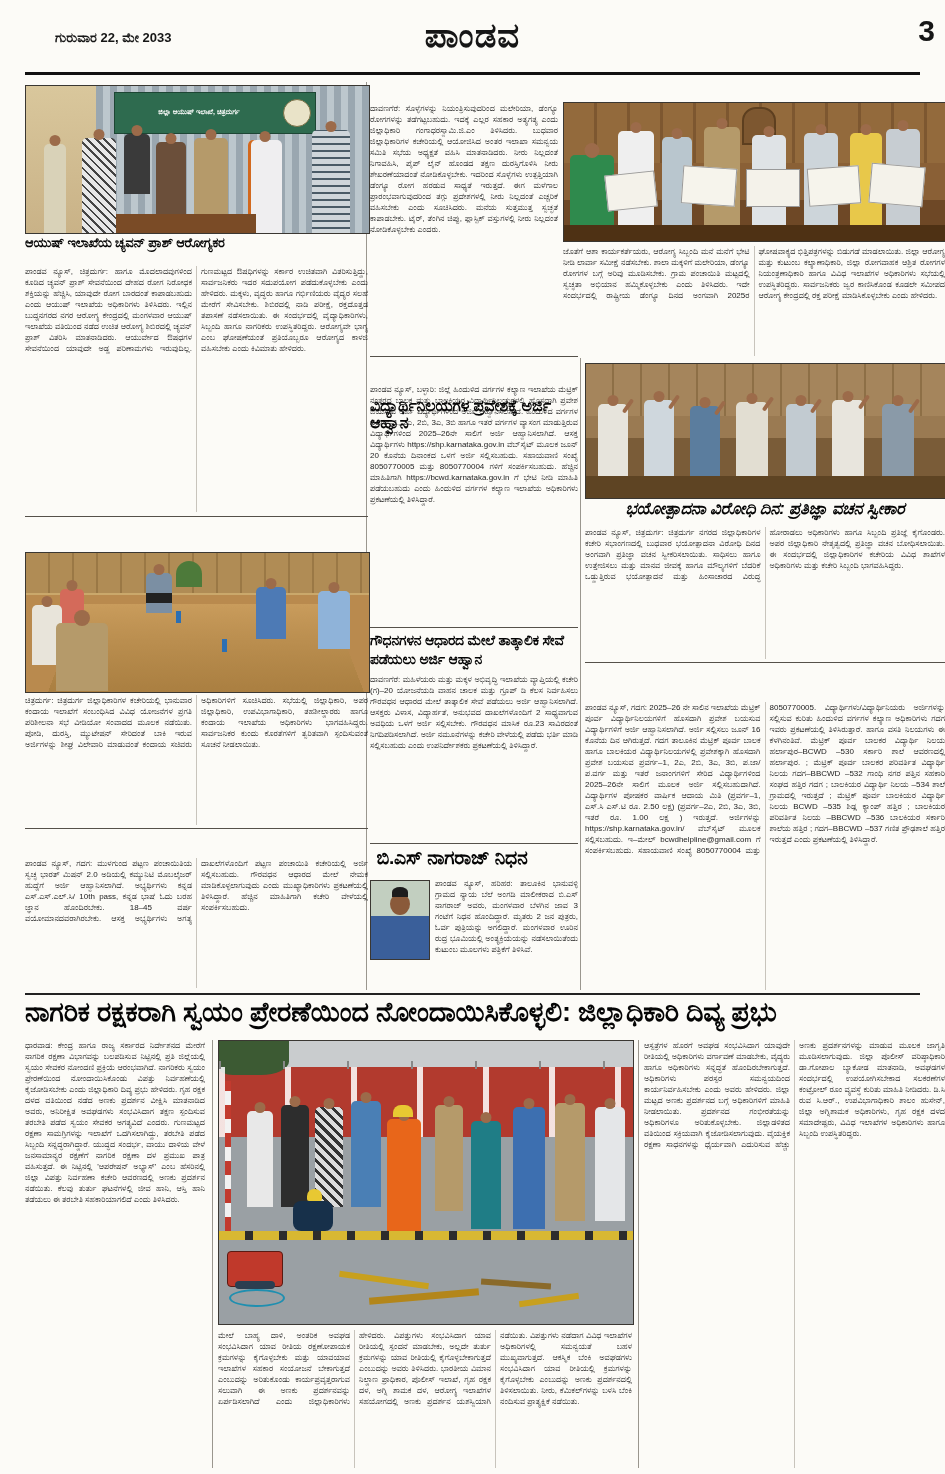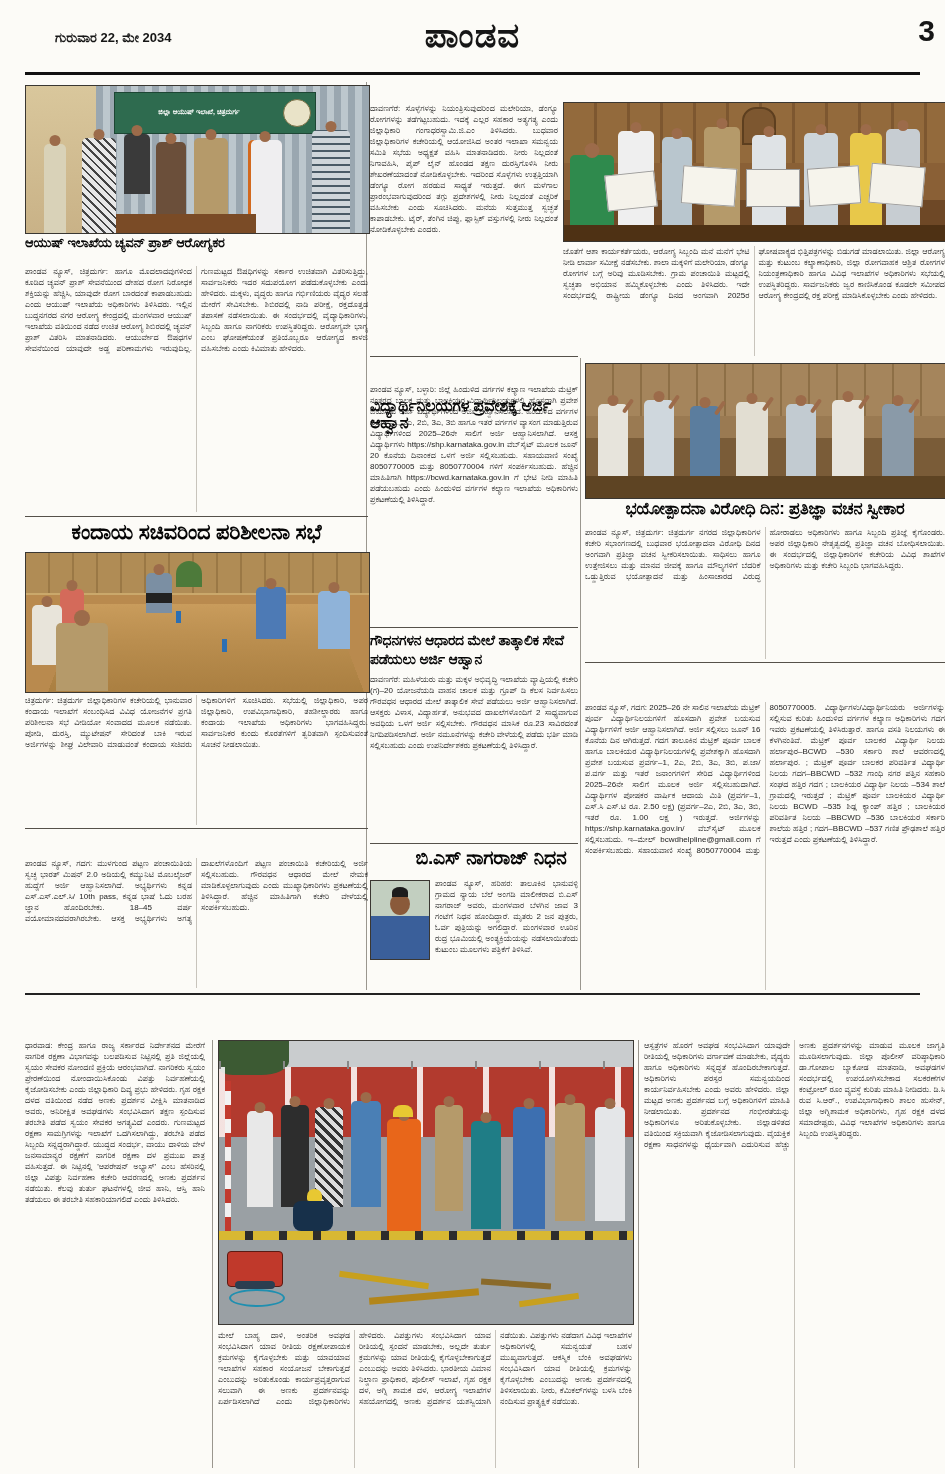--- a/index.html
+++ b/index.html
@@ -19,21 +19,21 @@
         width:11px;height:11px;border-radius:50%;display:block;background:#9c6b4a;}
   .arm{position:absolute;width:4px;height:16px;border-radius:2px;}
   .masthead{font-weight:800;letter-spacing:1px;}
   .bannertxt{position:absolute;color:#fff;font-size:7px;line-height:9px;text-align:center;font-weight:700;}
 </style>
 </head>
 <body>
 
 <div id="page">
 
-  <div class="abs" style="left:55px;top:30px;font-size:13px;font-weight:700;">ಗುರುವಾರ 22, ಮೇ 2034</div>
+  <div class="abs" style="left:55px;top:30px;font-size:13px;font-weight:700;">ಗುರುವಾರ 22, ಮೇ 2033</div>
   <div class="abs masthead" style="left:0;top:16px;width:945px;text-align:center;font-size:34px;">ಪಾಂಡವ</div>
   <div class="abs" style="left:895px;top:14px;width:40px;text-align:right;font-size:30px;font-weight:800;">3</div>
   <div class="abs thick" style="left:25px;top:72px;width:895px;"></div>
 
   <div class="abs vrule" style="left:366px;top:82px;height:908px;"></div>
   <div class="abs vrule" style="left:580px;top:358px;height:632px;"></div>
   <div class="abs hrule" style="left:25px;top:993px;width:895px;height:2px;background:#222;"></div>
   <div class="abs vrule" style="left:212px;top:1040px;height:428px;"></div>
   <div class="abs vrule" style="left:638px;top:1040px;height:428px;"></div>
 
@@ -65,21 +65,20 @@
     <i class="pr" style="left:286px;top:44px;width:38px;height:104px;background:repeating-linear-gradient(0deg,#cfd6da 0 5px,#4a5b66 5px 7px);">
         <b></b>
       </i>
     <div class="abs" style="left:90px;top:128px;width:140px;height:19px;background:#7a4b26;"></div>
   </div>
 
   <div class="abs hd" style="left:25px;top:236px;width:343px;font-size:13px;">ಆಯುಷ್ ಇಲಾಖೆಯ ಚ್ಯವನ್ ಪ್ರಾಶ್ ಆರೋಗ್ಯಕರ</div>
   <div class="abs bt cols2" style="left:25px;top:266px;width:343px;height:246px;">ಪಾಂಡವ ನ್ಯೂಸ್, ಚಿತ್ರದುರ್ಗ: ಹಾಗೂ ಮೊದಲಾದವುಗಳಿಂದ ಕೂಡಿದ ಚ್ಯವನ್ ಪ್ರಾಶ್ ಸೇವನೆಯಿಂದ ದೇಹದ ರೋಗ ನಿರೋಧಕ ಶಕ್ತಿಯನ್ನು ಹೆಚ್ಚಿಸಿ, ಯಾವುದೇ ರೋಗ ಬಾರದಂತೆ ಕಾಪಾಡಬಹುದು ಎಂದು ಆಯುಷ್ ಇಲಾಖೆಯ ಅಧಿಕಾರಿಗಳು ತಿಳಿಸಿದರು. ಇಲ್ಲಿನ ಬುದ್ದನಗರದ ನಗರ ಆರೋಗ್ಯ ಕೇಂದ್ರದಲ್ಲಿ ಮಂಗಳವಾರ ಆಯುಷ್ ಇಲಾಖೆಯ ವತಿಯಿಂದ ನಡೆದ ಉಚಿತ ಆರೋಗ್ಯ ಶಿಬಿರದಲ್ಲಿ ಚ್ಯವನ್ ಪ್ರಾಶ್ ವಿತರಿಸಿ ಮಾತನಾಡಿದರು. ಆಯುರ್ವೇದ ಔಷಧಗಳ ಸೇವನೆಯಿಂದ ಯಾವುದೇ ಅಡ್ಡ ಪರಿಣಾಮಗಳು ಇರುವುದಿಲ್ಲ. ಗುಣಮಟ್ಟದ ಔಷಧಿಗಳನ್ನು ಸರ್ಕಾರ ಉಚಿತವಾಗಿ ವಿತರಿಸುತ್ತಿದ್ದು, ಸಾರ್ವಜನಿಕರು ಇದರ ಸದುಪಯೋಗ ಪಡೆದುಕೊಳ್ಳಬೇಕು ಎಂದು ಹೇಳಿದರು. ಮಕ್ಕಳು, ವೃದ್ಧರು ಹಾಗೂ ಗರ್ಭಿಣಿಯರು ವೈದ್ಯರ ಸಲಹೆ ಮೇರೆಗೆ ಸೇವಿಸಬೇಕು. ಶಿಬಿರದಲ್ಲಿ ನಾಡಿ ಪರೀಕ್ಷೆ, ರಕ್ತದೊತ್ತಡ ತಪಾಸಣೆ ನಡೆಸಲಾಯಿತು. ಈ ಸಂದರ್ಭದಲ್ಲಿ ವೈದ್ಯಾಧಿಕಾರಿಗಳು, ಸಿಬ್ಬಂದಿ ಹಾಗೂ ನಾಗರಿಕರು ಉಪಸ್ಥಿತರಿದ್ದರು. ಆರೋಗ್ಯವೇ ಭಾಗ್ಯ ಎಂಬ ಘೋಷಣೆಯಂತೆ ಪ್ರತಿಯೊಬ್ಬರೂ ಆರೋಗ್ಯದ ಕಾಳಜಿ ವಹಿಸಬೇಕು ಎಂದು ಕಿವಿಮಾತು ಹೇಳಿದರು.</div>
 
   <div class="abs hrule" style="left:25px;top:516px;width:343px;"></div>
-  <div class="abs hd" style="left:25px;top:521px;width:343px;font-size:21px;text-align:center;">ಕಂದಾಯ ಸಚಿವರಿಂದ ಪರಿಶೀಲನಾ ಸಭೆ</div>
 
   <div class="photo" style="left:25px;top:552px;width:343px;height:139px;
        background:linear-gradient(180deg,#caa86b 0 42px,#b98a4e 42px 100%);">
     <div class="abs" style="left:0;top:0;width:343px;height:40px;background:repeating-linear-gradient(90deg,#b08c55 0 22px,#9a7845 22px 24px);"></div>
     <div class="abs" style="left:150px;top:8px;width:26px;height:26px;background:#4d7a3a;border-radius:50% 50% 0 0;"></div>
     <div class="abs" style="left:40px;top:44px;width:280px;height:95px;background:linear-gradient(180deg,#c99c5c,#a97e40);transform:perspective(120px) rotateX(18deg);"></div>
     <i class="pr" style="left:120px;top:20px;width:26px;height:40px;background:#7b8fa3;">
         <b></b>
       </i>
     <i class="pr" style="left:34px;top:36px;width:24px;height:44px;background:#d46a5a;">
@@ -148,21 +147,21 @@
 
   <div class="abs hrule" style="left:370px;top:356px;width:208px;"></div>
   <div class="abs hd" style="left:370px;top:372px;width:208px;font-size:16px;margin-top:25px;">ವಿದ್ಯಾರ್ಥಿನಿಲಯಗಳ ಪ್ರವೇಶಕ್ಕೆ ಅರ್ಜಿ ಆಹ್ವಾನ</div>
   <div class="abs bt" style="left:370px;top:384px;width:208px;height:240px;">ಪಾಂಡವ ನ್ಯೂಸ್, ಬಳ್ಳಾರಿ: ಜಿಲ್ಲೆ ಹಿಂದುಳಿದ ವರ್ಗಗಳ ಕಲ್ಯಾಣ ಇಲಾಖೆಯ ಮೆಟ್ರಿಕ್ ನಂತರದ ಬಾಲಕ ಮತ್ತು ಬಾಲಕಿಯರ ವಿದ್ಯಾರ್ಥಿನಿಲಯಗಳಲ್ಲಿ ಹೊಸದಾಗಿ ಪ್ರವೇಶ ಬಯಸುವ ಅರ್ಹ ವಿದ್ಯಾರ್ಥಿಗಳಿಂದ ಅರ್ಜಿ ಆಹ್ವಾನಿಸಲಾಗಿದೆ. ಹಿಂದುಳಿದ ವರ್ಗಗಳ ಪ್ರವರ್ಗ–1, 2ಎ, 2ಬಿ, 3ಎ, 3ಬಿ ಹಾಗೂ ಇತರೆ ವರ್ಗಗಳ ವ್ಯಾಸಂಗ ಮಾಡುತ್ತಿರುವ ವಿದ್ಯಾರ್ಥಿಗಳಿಂದ 2025–26ನೇ ಸಾಲಿಗೆ ಅರ್ಜಿ ಆಹ್ವಾನಿಸಲಾಗಿದೆ. ಆಸಕ್ತ ವಿದ್ಯಾರ್ಥಿಗಳು https://shp.karnataka.gov.in ವೆಬ್‌ಸೈಟ್ ಮೂಲಕ ಜೂನ್ 20 ಕೊನೆಯ ದಿನಾಂಕದ ಒಳಗೆ ಅರ್ಜಿ ಸಲ್ಲಿಸಬಹುದು. ಸಹಾಯವಾಣಿ ಸಂಖ್ಯೆ 8050770005 ಮತ್ತು 8050770004 ಗಳಿಗೆ ಸಂಪರ್ಕಿಸಬಹುದು. ಹೆಚ್ಚಿನ ಮಾಹಿತಿಗಾಗಿ https://bcwd.karnataka.gov.in ಗೆ ಭೇಟಿ ನೀಡಿ ಮಾಹಿತಿ ಪಡೆಯಬಹುದು ಎಂದು ಹಿಂದುಳಿದ ವರ್ಗಗಳ ಕಲ್ಯಾಣ ಇಲಾಖೆಯ ಅಧಿಕಾರಿಗಳು ಪ್ರಕಟಣೆಯಲ್ಲಿ ತಿಳಿಸಿದ್ದಾರೆ.</div>
 
   <div class="abs hrule" style="left:370px;top:627px;width:208px;"></div>
   <div class="abs hd" style="left:370px;top:631px;width:208px;font-size:14px;line-height:19px;">ಗೌಧನಗಳನ ಆಧಾರದ ಮೇಲೆ ತಾತ್ಕಾಲಿಕ ಸೇವೆ ಪಡೆಯಲು ಅರ್ಜಿ ಆಹ್ವಾನ</div>
   <div class="abs bt" style="left:370px;top:674px;width:208px;height:166px;">ದಾವಣಗೆರೆ: ಮಹಿಳೆಯರು ಮತ್ತು ಮಕ್ಕಳ ಅಭಿವೃದ್ಧಿ ಇಲಾಖೆಯ ವ್ಯಾಪ್ತಿಯಲ್ಲಿ ಕಚೇರಿ (ಗ)–20 ಯೋಜನೆಯಡಿ ವಾಹನ ಚಾಲಕ ಮತ್ತು ಗ್ರೂಪ್ ಡಿ ಕೆಲಸ ನಿರ್ವಹಿಸಲು ಗೌರವಧನ ಆಧಾರದ ಮೇಲೆ ತಾತ್ಕಾಲಿಕ ಸೇವೆ ಪಡೆಯಲು ಅರ್ಜಿ ಆಹ್ವಾನಿಸಲಾಗಿದೆ. ಆಸಕ್ತರು ವಿಳಾಸ, ವಿದ್ಯಾರ್ಹತೆ, ಅನುಭವದ ದಾಖಲೆಗಳೊಂದಿಗೆ 2 ಸಾಧ್ಯವಾಗುವ ಅವಧಿಯ ಒಳಗೆ ಅರ್ಜಿ ಸಲ್ಲಿಸಬೇಕು. ಗೌರವಧನ ಮಾಸಿಕ ರೂ.23 ಸಾವಿರದಂತೆ ನಿಗದಿಪಡಿಸಲಾಗಿದೆ. ಅರ್ಜಿ ನಮೂನೆಗಳನ್ನು ಕಚೇರಿ ವೇಳೆಯಲ್ಲಿ ಪಡೆದು ಭರ್ತಿ ಮಾಡಿ ಸಲ್ಲಿಸಬಹುದು ಎಂದು ಉಪನಿರ್ದೇಶಕರು ಪ್ರಕಟಣೆಯಲ್ಲಿ ತಿಳಿಸಿದ್ದಾರೆ.</div>
 
   <div class="abs hrule" style="left:370px;top:843px;width:208px;"></div>
-  <div class="abs hd" style="left:387px;top:848px;width:208px;font-size:19px;text-align:center;">ಬಿ.ಎಸ್ ನಾಗರಾಜ್ ನಿಧನ</div>
+  <div class="abs hd" style="left:348px;top:848px;width:208px;font-size:19px;text-align:center;">ಬಿ.ಎಸ್ ನಾಗರಾಜ್ ನಿಧನ</div>
   <div class="abs" style="left:370px;top:878px;width:208px;height:112px;overflow:hidden;">
     <div class="photo" style="position:relative;float:left;left:0;top:2px;width:58px;height:78px;margin:0 5px 2px 0;
          background:linear-gradient(180deg,#c2cfc0 0 45%,#3a5f9a 45% 100%);">
       <span class="abs" style="left:19px;top:12px;width:20px;height:22px;border-radius:50%;background:#8a5a3a;"></span>
       <span class="abs" style="left:21px;top:6px;width:16px;height:10px;border-radius:50% 50% 0 0;background:#1c1c1c;"></span>
     </div>
     <div class="bt" style="height:112px;">ಪಾಂಡವ ನ್ಯೂಸ್, ಹರಿಹರ: ತಾಲೂಕಿನ ಭಾನುವಳ್ಳಿ ಗ್ರಾಮದ ನ್ಯಾಯ ಬೆಲೆ ಅಂಗಡಿ ಮಾಲೀಕರಾದ ಬಿ.ಎಸ್ ನಾಗರಾಜ್ ಅವರು, ಮಂಗಳವಾರ ಬೆಳಗಿನ ಜಾವ 3 ಗಂಟೆಗೆ ನಿಧನ ಹೊಂದಿದ್ದಾರೆ. ಮೃತರು 2 ಜನ ಪುತ್ರರು, ಓರ್ವ ಪುತ್ರಿಯನ್ನು ಅಗಲಿದ್ದಾರೆ. ಮಂಗಳವಾರ ಊರಿನ ರುದ್ರ ಭೂಮಿಯಲ್ಲಿ ಅಂತ್ಯಕ್ರಿಯೆಯನ್ನು ನಡೆಸಲಾಯಿತೆಂದು ಕುಟುಂಬ ಮೂಲಗಳು ಪತ್ರಿಕೆಗೆ ತಿಳಿಸಿವೆ.</div>
   </div>
 
   <div class="photo" style="left:585px;top:363px;width:360px;height:134px;
@@ -192,26 +191,27 @@
         <b></b>
         <span class="arm" style="left:30px;top:-6px;background:#9c6b4a;transform:rotate(35deg);"></span>
       </i>
     <i class="pr" style="left:296px;top:40px;width:32px;height:90px;background:#8a9aa8;">
         <b></b>
         <span class="arm" style="left:30px;top:-6px;background:#9c6b4a;transform:rotate(35deg);"></span>
       </i>
     <div class="abs" style="left:0;top:112px;width:360px;height:22px;background:#5e4423;"></div>
   </div>
 
-  <div class="abs hd" style="left:585px;top:500px;width:360px;font-size:16.5px;text-align:center;">ಭಯೋತ್ಪಾದನಾ ವಿರೋಧಿ ದಿನ: ಪ್ರತಿಜ್ಞಾ ವಚನ ಸ್ವೀಕಾರ</div>
+  <div class="abs hd" style="left:585px;top:500px;width:360px;font-size:16.5px;text-align:center;font-style:italic;">ಭಯೋತ್ಪಾದನಾ ವಿರೋಧಿ ದಿನ: ಪ್ರತಿಜ್ಞಾ ವಚನ ಸ್ವೀಕಾರ</div>
   <div class="abs bt cols2" style="left:585px;top:527px;width:360px;height:132px;">ಪಾಂಡವ ನ್ಯೂಸ್, ಚಿತ್ರದುರ್ಗ: ಚಿತ್ರದುರ್ಗ ನಗರದ ಜಿಲ್ಲಾಧಿಕಾರಿಗಳ ಕಚೇರಿ ಸಭಾಂಗಣದಲ್ಲಿ ಬುಧವಾರ ಭಯೋತ್ಪಾದನಾ ವಿರೋಧಿ ದಿನದ ಅಂಗವಾಗಿ ಪ್ರತಿಜ್ಞಾ ವಚನ ಸ್ವೀಕರಿಸಲಾಯಿತು. ಸಾಧಿಸಲು ಹಾಗೂ ಉತ್ತೇಜಿಸಲು ಮತ್ತು ಮಾನವ ಜೀವಕ್ಕೆ ಹಾಗೂ ಮೌಲ್ಯಗಳಿಗೆ ಬೆದರಿಕೆ ಒಡ್ಡುತ್ತಿರುವ ಭಯೋತ್ಪಾದನೆ ಮತ್ತು ಹಿಂಸಾಚಾರದ ವಿರುದ್ಧ ಹೋರಾಡಲು ಅಧಿಕಾರಿಗಳು ಹಾಗೂ ಸಿಬ್ಬಂದಿ ಪ್ರತಿಜ್ಞೆ ಕೈಗೊಂಡರು. ಅಪರ ಜಿಲ್ಲಾಧಿಕಾರಿ ನೇತೃತ್ವದಲ್ಲಿ ಪ್ರತಿಜ್ಞಾ ವಚನ ಬೋಧಿಸಲಾಯಿತು. ಈ ಸಂದರ್ಭದಲ್ಲಿ ಜಿಲ್ಲಾಧಿಕಾರಿಗಳ ಕಚೇರಿಯ ವಿವಿಧ ಶಾಖೆಗಳ ಅಧಿಕಾರಿಗಳು ಮತ್ತು ಕಚೇರಿ ಸಿಬ್ಬಂದಿ ಭಾಗವಹಿಸಿದ್ದರು.</div>
 
   <div class="abs hrule" style="left:585px;top:662px;width:360px;"></div>
   <div class="abs bt cols2" style="left:585px;top:702px;width:360px;height:288px;">ಪಾಂಡವ ನ್ಯೂಸ್, ಗದಗ: 2025–26 ನೇ ಸಾಲಿನ ಇಲಾಖೆಯ ಮೆಟ್ರಿಕ್ ಪೂರ್ವ ವಿದ್ಯಾರ್ಥಿನಿಲಯಗಳಿಗೆ ಹೊಸದಾಗಿ ಪ್ರವೇಶ ಬಯಸುವ ವಿದ್ಯಾರ್ಥಿಗಳಿಗೆ ಅರ್ಜಿ ಆಹ್ವಾನಿಸಲಾಗಿದೆ. ಅರ್ಜಿ ಸಲ್ಲಿಸಲು ಜೂನ್ 16 ಕೊನೆಯ ದಿನ ಆಗಿರುತ್ತದೆ. ಗದಗ ತಾಲೂಕಿನ ಮೆಟ್ರಿಕ್ ಪೂರ್ವ ಬಾಲಕ ಹಾಗೂ ಬಾಲಕಿಯರ ವಿದ್ಯಾರ್ಥಿನಿಲಯಗಳಲ್ಲಿ ಪ್ರವೇಶಕ್ಕಾಗಿ ಹೊಸದಾಗಿ ಪ್ರವೇಶ ಬಯಸುವ ಪ್ರವರ್ಗ–1, 2ಎ, 2ಬಿ, 3ಎ, 3ಬಿ, ಪ.ಜಾ/ಪ.ವರ್ಗ ಮತ್ತು ಇತರೆ ಜನಾಂಗಗಳಿಗೆ ಸೇರಿದ ವಿದ್ಯಾರ್ಥಿಗಳಿಂದ 2025–26ನೇ ಸಾಲಿಗೆ ಮೂಲಕ ಅರ್ಜಿ ಸಲ್ಲಿಸಬಹುದಾಗಿದೆ. ವಿದ್ಯಾರ್ಥಿಗಳ ಪೋಷಕರ ವಾರ್ಷಿಕ ಆದಾಯ ಮಿತಿ (ಪ್ರವರ್ಗ–1, ಎಸ್.ಸಿ ಎಸ್.ಟಿ ರೂ. 2.50 ಲಕ್ಷ) (ಪ್ರವರ್ಗ–2ಎ, 2ಬಿ, 3ಎ, 3ಬಿ, ಇತರೆ ರೂ. 1.00 ಲಕ್ಷ ) ಇರುತ್ತದೆ. ಅರ್ಜಿಗಳನ್ನು https://shp.karnataka.gov.in/ ವೆಬ್‌ಸೈಟ್ ಮೂಲಕ ಸಲ್ಲಿಸಬಹುದು. ಇ–ಮೇಲ್ bcwdhelpline@gmail.com ಗೆ ಸಂಪರ್ಕಿಸಬಹುದು. ಸಹಾಯವಾಣಿ ಸಂಖ್ಯೆ 8050770004 ಮತ್ತು 8050770005. ವಿದ್ಯಾರ್ಥಿಗಳು/ವಿದ್ಯಾರ್ಥಿನಿಯರು ಅರ್ಜಿಗಳನ್ನು ಸಲ್ಲಿಸುವ ಕುರಿತು ಹಿಂದುಳಿದ ವರ್ಗಗಳ ಕಲ್ಯಾಣ ಅಧಿಕಾರಿಗಳು ಗದಗ ಇವರು ಪ್ರಕಟಣೆಯಲ್ಲಿ ತಿಳಿಸಿರುತ್ತಾರೆ. ಹಾಗೂ ವಸತಿ ನಿಲಯಗಳು ಈ ಕೆಳಗಿನಂತಿವೆ. ಮೆಟ್ರಿಕ್ ಪೂರ್ವ ಬಾಲಕರ ವಿದ್ಯಾರ್ಥಿ ನಿಲಯ ಹರ್ಲಾಪುರ–BCWD –530 ಸರ್ಕಾರಿ ಶಾಲೆ ಆವರಣದಲ್ಲಿ ಹರ್ಲಾಪುರ. ; ಮೆಟ್ರಿಕ್ ಪೂರ್ವ ಬಾಲಕರ ಪರಿವರ್ತಿತ ವಿದ್ಯಾರ್ಥಿ ನಿಲಯ ಗದಗ–BBCWD –532 ಗಾಂಧಿ ನಗರ ಪತ್ತಿನ ಸಹಕಾರಿ ಸಂಘದ ಹತ್ತಿರ ಗದಗ ; ಬಾಲಕಿಯರ ವಿದ್ಯಾರ್ಥಿ ನಿಲಯ –534 ಶಾಲೆ ಗ್ರಾಮದಲ್ಲಿ ಇರುತ್ತದೆ ; ಮೆಟ್ರಿಕ್ ಪೂರ್ವ ಬಾಲಕಿಯರ ವಿದ್ಯಾರ್ಥಿ ನಿಲಯ BCWD –535 ಶಿಡ್ಲ ಕ್ಯಾಂಪ್ ಹತ್ತಿರ ; ಬಾಲಕಿಯರ ಪರಿವರ್ತಿತ ನಿಲಯ –BBCWD –536 ಬಾಲಕಿಯರ ಸರ್ಕಾರಿ ಶಾಲೆಯ ಹತ್ತಿರ ; ಗದಗ–BBCWD –537 ಗಣಿತ ಪ್ರೌಢಶಾಲೆ ಹತ್ತಿರ ಇರುತ್ತದೆ ಎಂದು ಪ್ರಕಟಣೆಯಲ್ಲಿ ತಿಳಿಸಿದ್ದಾರೆ.</div>
 
+  <div class="abs hd" style="left:25px;top:998px;width:920px;font-size:27px;">ನಾಗರಿಕ ರಕ್ಷಕರಾಗಿ ಸ್ವಯಂ ಪ್ರೇರಣೆಯಿಂದ ನೋಂದಾಯಿಸಿಕೊಳ್ಳಲಿ: ಜಿಲ್ಲಾಧಿಕಾರಿ ದಿವ್ಯ ಪ್ರಭು</div>
 
   <div class="abs bt" style="left:25px;top:1040px;width:180px;height:428px;">ಧಾರವಾಡ: ಕೇಂದ್ರ ಹಾಗೂ ರಾಜ್ಯ ಸರ್ಕಾರದ ನಿರ್ದೇಶನದ ಮೇರೆಗೆ ನಾಗರಿಕ ರಕ್ಷಣಾ ವಿಭಾಗವನ್ನು ಬಲಪಡಿಸುವ ನಿಟ್ಟಿನಲ್ಲಿ ಪ್ರತಿ ಜಿಲ್ಲೆಯಲ್ಲಿ ಸ್ವಯಂ ಸೇವಕರ ನೋಂದಣಿ ಪ್ರಕ್ರಿಯೆ ಆರಂಭವಾಗಿದೆ. ನಾಗರಿಕರು ಸ್ವಯಂ ಪ್ರೇರಣೆಯಿಂದ ನೋಂದಾಯಿಸಿಕೊಂಡು ವಿಪತ್ತು ನಿರ್ವಹಣೆಯಲ್ಲಿ ಕೈಜೋಡಿಸಬೇಕು ಎಂದು ಜಿಲ್ಲಾಧಿಕಾರಿ ದಿವ್ಯ ಪ್ರಭು ಹೇಳಿದರು. ಗೃಹ ರಕ್ಷಕ ದಳದ ವತಿಯಿಂದ ನಡೆದ ಅಣಕು ಪ್ರದರ್ಶನ ವೀಕ್ಷಿಸಿ ಮಾತನಾಡಿದ ಅವರು, ಅನಿರೀಕ್ಷಿತ ಅವಘಡಗಳು ಸಂಭವಿಸಿದಾಗ ತಕ್ಷಣ ಸ್ಪಂದಿಸುವ ತರಬೇತಿ ಪಡೆದ ಸ್ವಯಂ ಸೇವಕರ ಅಗತ್ಯವಿದೆ ಎಂದರು. ಗುಣಮಟ್ಟದ ರಕ್ಷಣಾ ಸಾಮಗ್ರಿಗಳನ್ನು ಇಲಾಖೆಗೆ ಒದಗಿಸಲಾಗಿದ್ದು, ತರಬೇತಿ ಪಡೆದ ಸಿಬ್ಬಂದಿ ಸನ್ನದ್ಧರಾಗಿದ್ದಾರೆ. ಯುದ್ಧದ ಸಂದರ್ಭ, ವಾಯು ದಾಳಿಯ ವೇಳೆ ಜನಸಾಮಾನ್ಯರ ರಕ್ಷಣೆಗೆ ನಾಗರಿಕ ರಕ್ಷಣಾ ದಳ ಪ್ರಮುಖ ಪಾತ್ರ ವಹಿಸುತ್ತದೆ. ಈ ನಿಟ್ಟಿನಲ್ಲಿ 'ಆಪರೇಷನ್ ಅಭ್ಯಾಸ್' ಎಂಬ ಹೆಸರಿನಲ್ಲಿ ಜಿಲ್ಲಾ ವಿಪತ್ತು ನಿರ್ವಹಣಾ ಕಚೇರಿ ಆವರಣದಲ್ಲಿ ಅಣಕು ಪ್ರದರ್ಶನ ನಡೆಯಿತು. ಕೆಲವು ತುರ್ತು ಘಟನೆಗಳಲ್ಲಿ ಜೀವ ಹಾನಿ, ಆಸ್ತಿ ಹಾನಿ ತಡೆಯಲು ಈ ತರಬೇತಿ ಸಹಕಾರಿಯಾಗಲಿದೆ ಎಂದು ತಿಳಿಸಿದರು.</div>
 
   <div class="photo" style="left:218px;top:1040px;width:414px;height:283px;
        background:linear-gradient(180deg,#c9ccce 0 26px,#b23a2e 26px 96px,#9aa0a4 96px 100%);">
     <div class="abs" style="left:0;top:0;width:70px;height:34px;background:#3c5a33;border-radius:0 0 40% 20%;"></div>
     <div class="abs" style="left:0;top:26px;width:414px;height:70px;background:repeating-linear-gradient(90deg,rgba(255,255,255,0.85) 0 6px,rgba(255,255,255,0) 6px 66px);"></div>
     <div class="abs" style="left:0;top:20px;width:414px;height:8px;background:repeating-linear-gradient(90deg,#888 0 2px,transparent 2px 64px);"></div>
     <div class="abs" style="left:0;top:190px;width:414px;height:9px;background:repeating-linear-gradient(90deg,#d8b832 0 26px,#2c2c2c 26px 34px);"></div>
     <div class="abs" style="left:6px;top:40px;width:6px;height:150px;background:repeating-linear-gradient(0deg,#c23a2e 0 14px,#f2f2f2 14px 28px);"></div>

